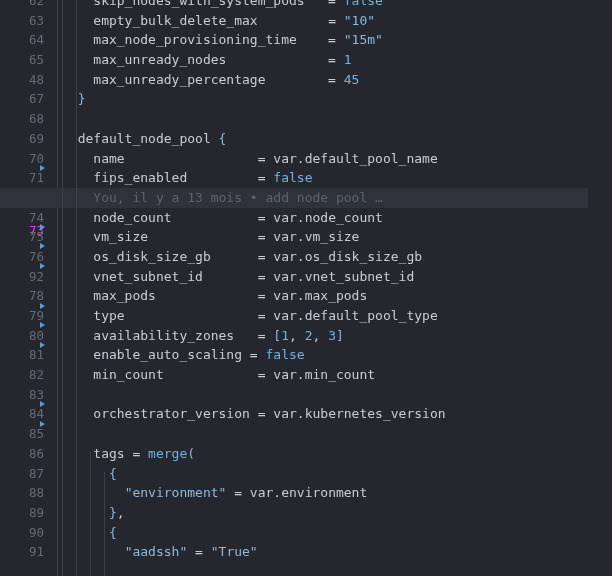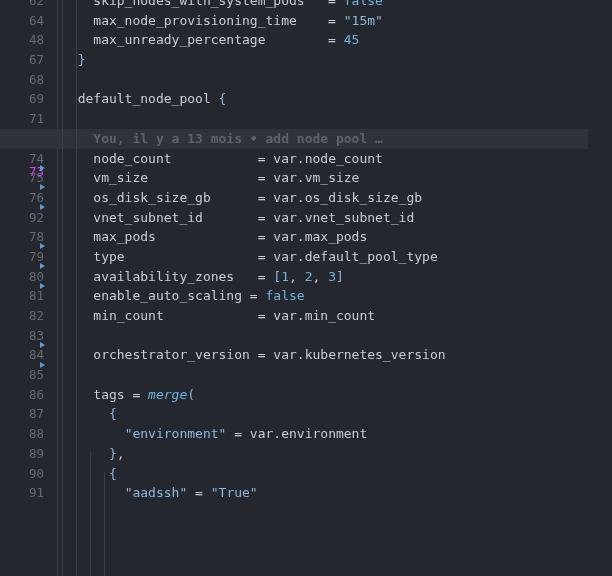--- a/index.html
+++ b/index.html
@@ -57,38 +57,41 @@
     width:1px;
     background:#3b4047;
   }
   
   .attr   { color:#c8ccd4; }
   .kw     { color:#6fb3e0; }
   .num    { color:#6fb3e0; }
   .str    { color:#8fb8dd; }
   .punc   { color:#8ab4de; }
   .op     { color:#c8ccd4; }
-  .fn     { color:#6fb3e0;font-style:italic; }
-  .blame  { color:#5c636c; font-style:normal;font-weight:bold; }
+  .fn     { color:#6fb3e0; }
+  .blame  { color:#5c636c; font-style:normal; }
   .brace  { color:#8ab4de; }
   .varref { color:#c8ccd4; }
 </style>
 </head>
 <body>
 
 <div id="editor">
   <div class="g-sep" style="left:57px;"></div>
   <div id="lines" style="position: absolute; left: 0px; top: -9px; right: 0px;">
       <div class="row"><div class="gutter">62</div><div class="code"><span class="op">    </span><span class="attr">skip_nodes_with_system_pods</span><span class="op">   = </span><span class="kw">false</span></div></div>
+      <div class="row"><div class="gutter">63</div><div class="code"><span class="op">    </span><span class="attr">empty_bulk_delete_max</span><span class="op">         = </span><span class="str">"10"</span></div></div>
       <div class="row"><div class="gutter">64</div><div class="code"><span class="op">    </span><span class="attr">max_node_provisioning_time</span><span class="op">    = </span><span class="str">"15m"</span></div></div>
+      <div class="row"><div class="gutter">65</div><div class="code"><span class="op">    </span><span class="attr">max_unready_nodes</span><span class="op">             = </span><span class="num">1</span></div></div>
       <div class="row"><div class="gutter">48</div><div class="code"><span class="op">    </span><span class="attr">max_unready_percentage</span><span class="op">        = </span><span class="num">45</span></div></div>
       <div class="row"><div class="gutter">67</div><div class="code"><span class="op">  </span><span class="brace">}</span></div></div>
       <div class="row"><div class="gutter">68</div><div class="code"></div></div>
       <div class="row"><div class="gutter">69</div><div class="code"><span class="op">  </span><span class="attr">default_node_pool</span><span class="op"> </span><span class="brace">{</span></div></div>
-      <div class="row"><div class="gutter">71</div></div>
+      <div class="row"><div class="gutter">70</div><div class="marker" style="top: 16.2px;"></div><div class="code"><span class="op">    </span><span class="attr">name</span><span class="op">                 = </span><span class="varref">var.default_pool_name</span></div></div>
+      <div class="row"><div class="gutter">71</div><div class="code"><span class="op">    </span><span class="attr">fips_enabled</span><span class="op">         = </span><span class="kw">false</span></div></div>
       <div class="row highlight"><div class="gutter">73</div><div class="code"><span class="blame">    You, il y a 13 mois • add node pool …</span></div></div>
       <div class="row"><div class="gutter">74</div><div class="marker" style="top: 16.2px;"></div><div class="code"><span class="op">    </span><span class="attr">node_count</span><span class="op">           = </span><span class="varref">var.node_count</span></div></div>
       <div class="row"><div class="gutter">75</div><div class="marker" style="top: 16.2px;"></div><div class="code"><span class="op">    </span><span class="attr">vm_size</span><span class="op">              = </span><span class="varref">var.vm_size</span></div></div>
       <div class="row"><div class="gutter">76</div><div class="marker" style="top: 16.2px;"></div><div class="code"><span class="op">    </span><span class="attr">os_disk_size_gb</span><span class="op">      = </span><span class="varref">var.os_disk_size_gb</span></div></div>
       <div class="row"><div class="gutter">92</div><div class="code"><span class="op">    </span><span class="attr">vnet_subnet_id</span><span class="op">       = </span><span class="varref">var.vnet_subnet_id</span></div></div>
       <div class="row"><div class="gutter">78</div><div class="marker" style="top: 16.2px;"></div><div class="code"><span class="op">    </span><span class="attr">max_pods</span><span class="op">             = </span><span class="varref">var.max_pods</span></div></div>
       <div class="row"><div class="gutter">79</div><div class="marker" style="top: 16.2px;"></div><div class="code"><span class="op">    </span><span class="attr">type</span><span class="op">                 = </span><span class="varref">var.default_pool_type</span></div></div>
       <div class="row"><div class="gutter">80</div><div class="marker" style="top: 16.2px;"></div><div class="code"><span class="op">    </span><span class="attr">availability_zones</span><span class="op">   = </span><span class="punc">[</span><span class="num">1</span><span class="op">, </span><span class="num">2</span><span class="op">, </span><span class="num">3</span><span class="punc">]</span></div></div>
       <div class="row"><div class="gutter">81</div><div class="code"><span class="op">    </span><span class="attr">enable_auto_scaling</span><span class="op"> = </span><span class="kw">false</span></div></div>
       <div class="row"><div class="gutter">82</div><div class="code"><span class="op">    </span><span class="attr">min_count</span><span class="op">            = </span><span class="varref">var.min_count</span></div></div>

